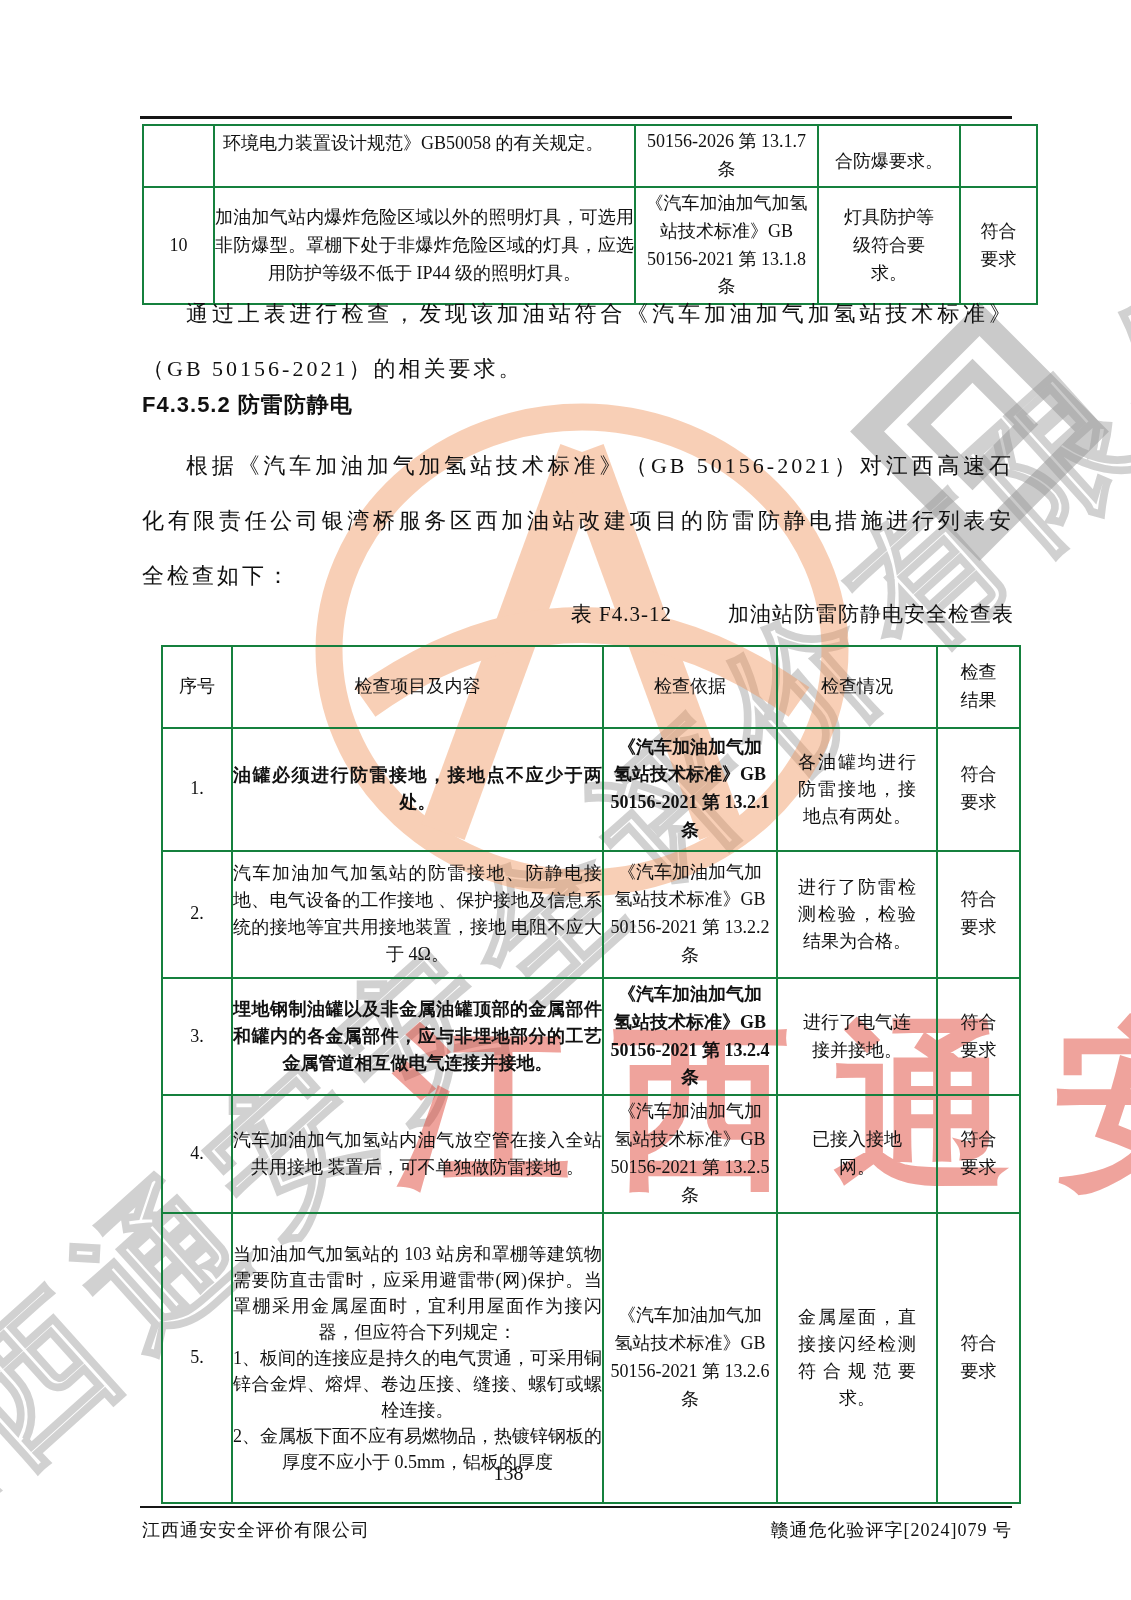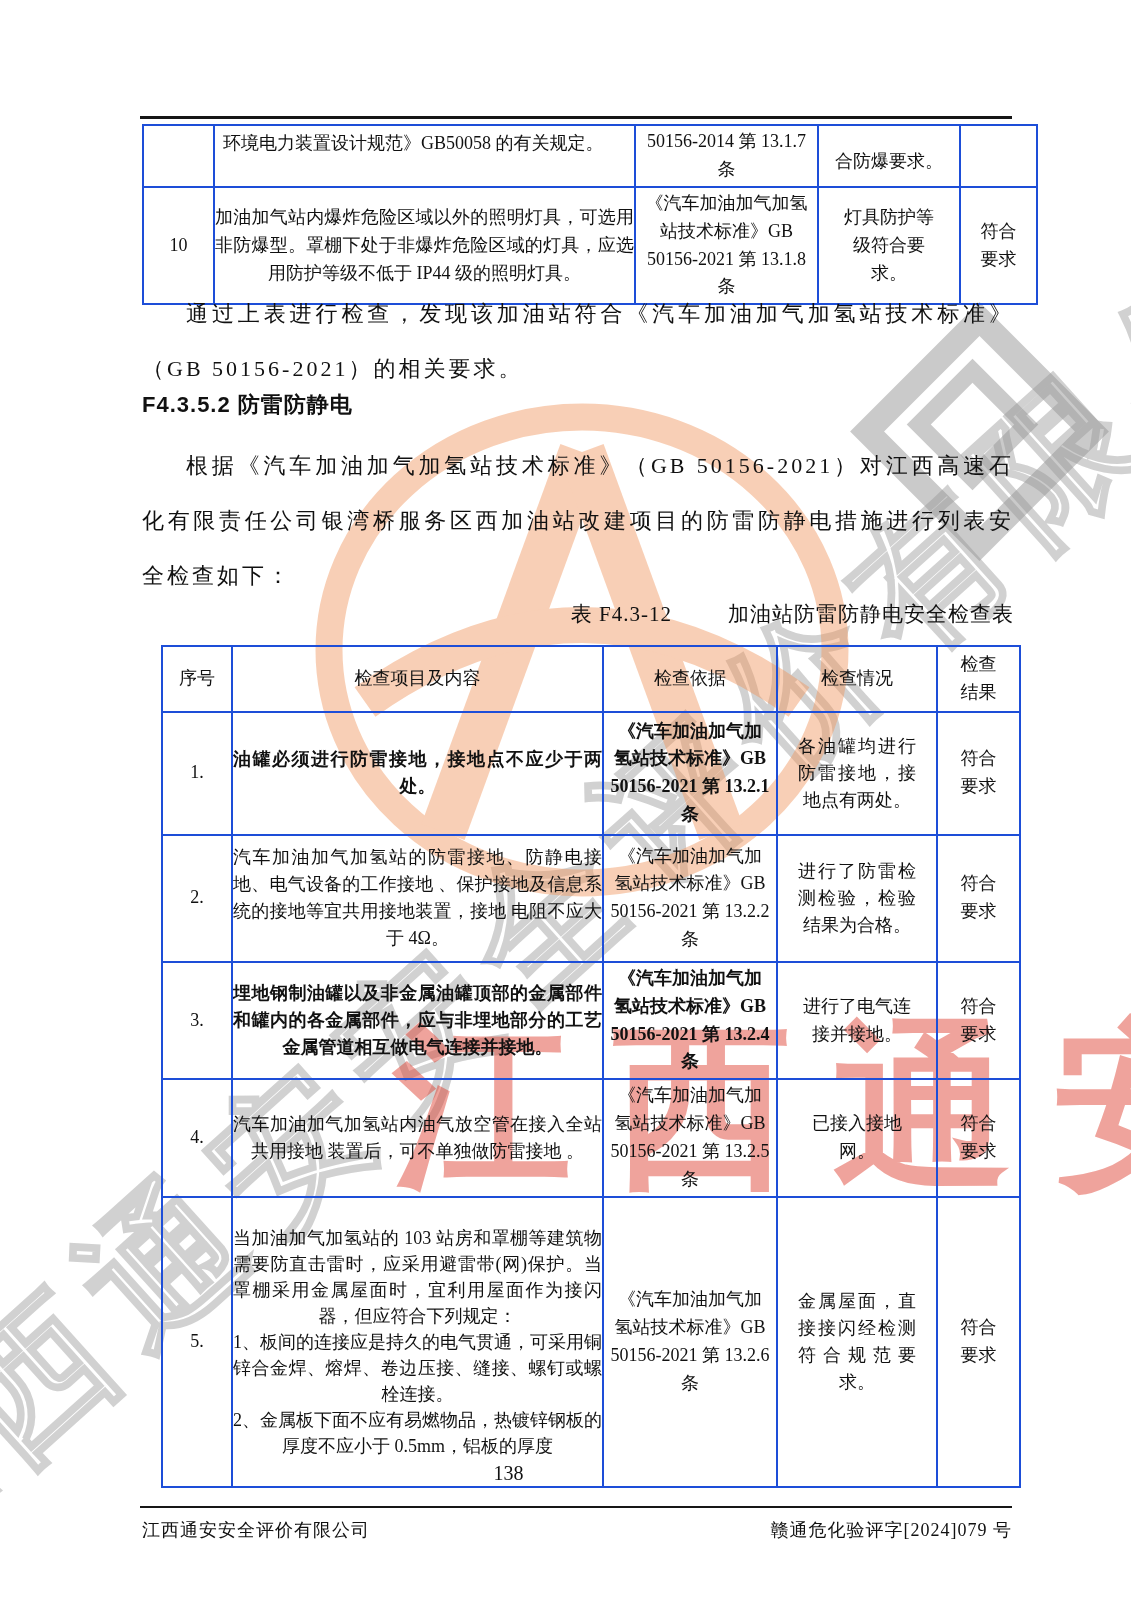--- a/index.html
+++ b/index.html
@@ -38,32 +38,32 @@
   
   .content-layer{position:absolute;inset:0;z-index:1;}
   .header-title{
     position:absolute;left:0;top:88px;width:1131px;text-align:center;
     font-size:20px;letter-spacing:1px;
   }
   .rule{position:absolute;left:140px;width:872px;border-top:3px solid #161616;}
   .rule.top{top:116px;}
   .rule.footer{top:1506px;border-top-width:2px;}
   table{border-collapse:collapse;table-layout:fixed;position:absolute;background:transparent;}
-  td,th{border:2px solid #1d4ed8;vertical-align:middle;font-weight:normal;
+  td,th{border:2px solid #15803d;vertical-align:middle;font-weight:normal;
         font-size:18px;line-height:1.55;padding:2px 6px;text-align:center;
         overflow:hidden;}
   .top-table{left:142px;top:124px;width:894px;}
   .check-table{left:161px;top:645px;width:858px;}
   .cell-left{text-align:left;vertical-align:top;padding:4px 8px;}
   .cell-just{text-align:justify;text-align-last:center;padding:2px 0;}
   .cell-just p{margin:0;text-align:justify;text-align-last:center;}
   .check-table .cell-just{line-height:1.5;}
   .row5-content{line-height:26px !important;}
   .pad-narrow{padding:2px 20px;}
-  .pad-result{padding:4px 19px;}
+  .pad-result{padding:12px 19px;}
   .bold{font-weight:bold;}
   .para{
     position:absolute;left:142px;width:872px;
     font-size:22px;line-height:55px;letter-spacing:3px;
     text-align:justify;text-align-last:left;text-indent:2em;margin:0;
   }
   .para1{top:286px;}
   .para2{top:438px;}
   .section-heading{
     position:absolute;left:142px;top:390px;width:872px;margin:0;
@@ -109,21 +109,21 @@
         <col style="width:71px">
         <col style="width:421px">
         <col style="width:183px">
         <col style="width:142px">
         <col style="width:77px">
       </colgroup>
     <tbody>
         <tr style="height:58px;">
       <td></td>
       <td class="cell-left">环境电力装置设计规范》GB50058 的有关规定。</td>
-      <td>50156-2014 第 13.1.7 条</td>
+      <td>50156-2026 第 13.1.7 条</td>
       <td style="vertical-align:top;padding-top:22px;">合防爆要求。</td>
       <td></td>
     </tr>
     <tr style="height:100px;">
       <td>10</td>
       <td class="cell-just">加油加气站内爆炸危险区域以外的照明灯具，可选用非防爆型。罩棚下处于非爆炸危险区域的灯具，应选用防护等级不低于 IP44 级的照明灯具。</td>
       <td>《汽车加油加气加氢站技术标准》GB 50156-2021 第 13.1.8 条</td>
       <td class="pad-narrow">灯具防护等级符合要求。</td>
       <td class="pad-result">符合要求</td>
     </tr>

